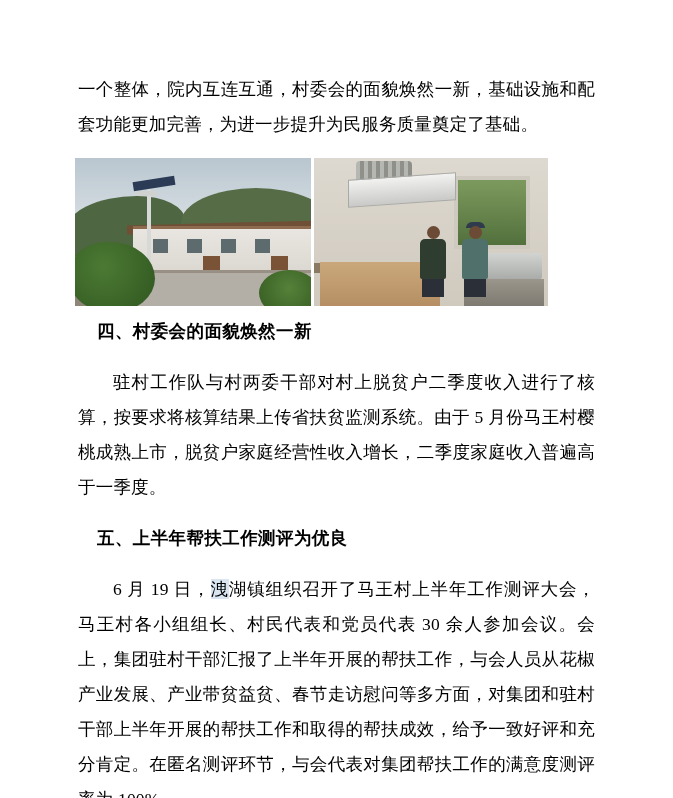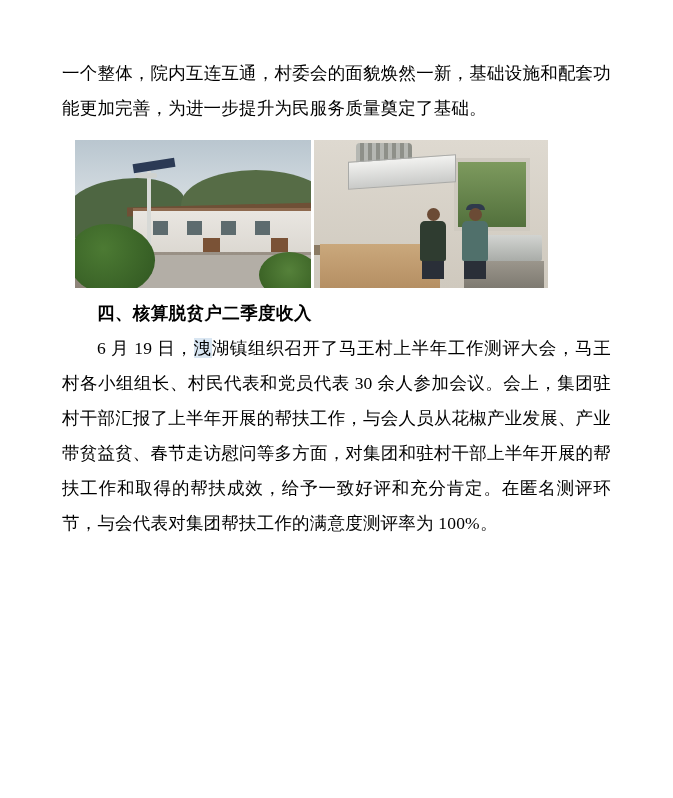--- a/index.html
+++ b/index.html
@@ -19,21 +19,21 @@
     width: 673px;
     height: 798px;
     box-sizing: border-box;
     padding: 56px 62px 0 62px;
   }
   .para {
     font-size: 17.5px;
     line-height: 35px;
     text-align: justify;
     text-justify: inter-ideograph;
-    margin: 0;
+    margin: 16px;
     letter-spacing: 0.2px;
   }
   .para.indent {
     text-indent: 35px;
   }
   .heading {
     font-size: 17.5px;
     line-height: 35px;
     font-weight: bold;
     font-family: "Liberation Sans", "DejaVu Sans", sans-serif;
@@ -226,17 +226,19 @@
       <div class="p2-person p2-p2">
         <div class="p2-hat"></div>
         <div class="p2-head"></div>
         <div class="p2-body2"></div>
         <div class="p2-legs"></div>
       </div>
     </div>
 
   </div>
 
-  <h2 class="heading">四、核算脱贫户二季度收入</h2>
-
+  <h2 class="heading">四、村委会的面貌焕然一新</h2>
+  <p class="para indent">驻村工作队与村两委干部对村上脱贫户二季度收入进行了核算，按要求将核算结果上传省扶贫监测系统。由于 5 月份马王村樱桃成熟上市，脱贫户家庭经营性收入增长，二季度家庭收入普遍高于一季度。</p>
+
+  <h2 class="heading">五、上半年帮扶工作测评为优良</h2>
   <p class="para indent"><span>6 月 19 日，</span><span class="hl">洩</span><span>湖镇组织召开了马王村上半年工作测评大会，马王村各小组组长、村民代表和党员代表 30 余人参加会议。会上，集团驻村干部汇报了上半年开展的帮扶工作，与会人员从花椒产业发展、产业带贫益贫、春节走访慰问等多方面，对集团和驻村干部上半年开展的帮扶工作和取得的帮扶成效，给予一致好评和充分肯定。在匿名测评环节，与会代表对集团帮扶工作的满意度测评率为 100%。</span></p>
 
 </div>
 
 </body></html>

